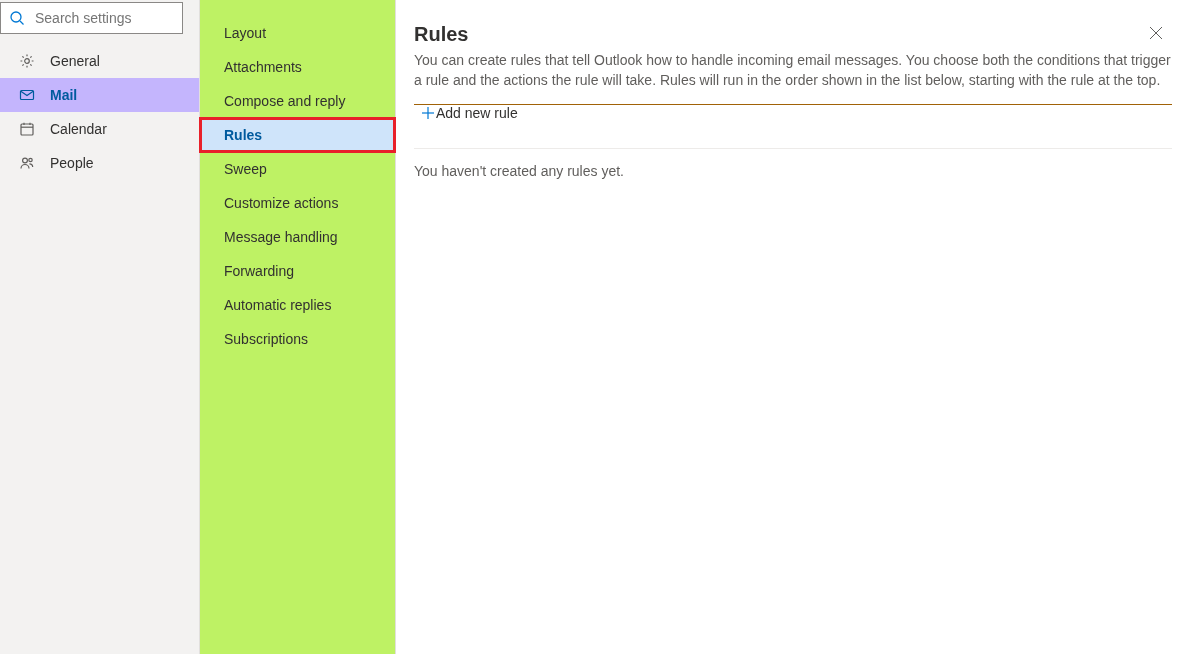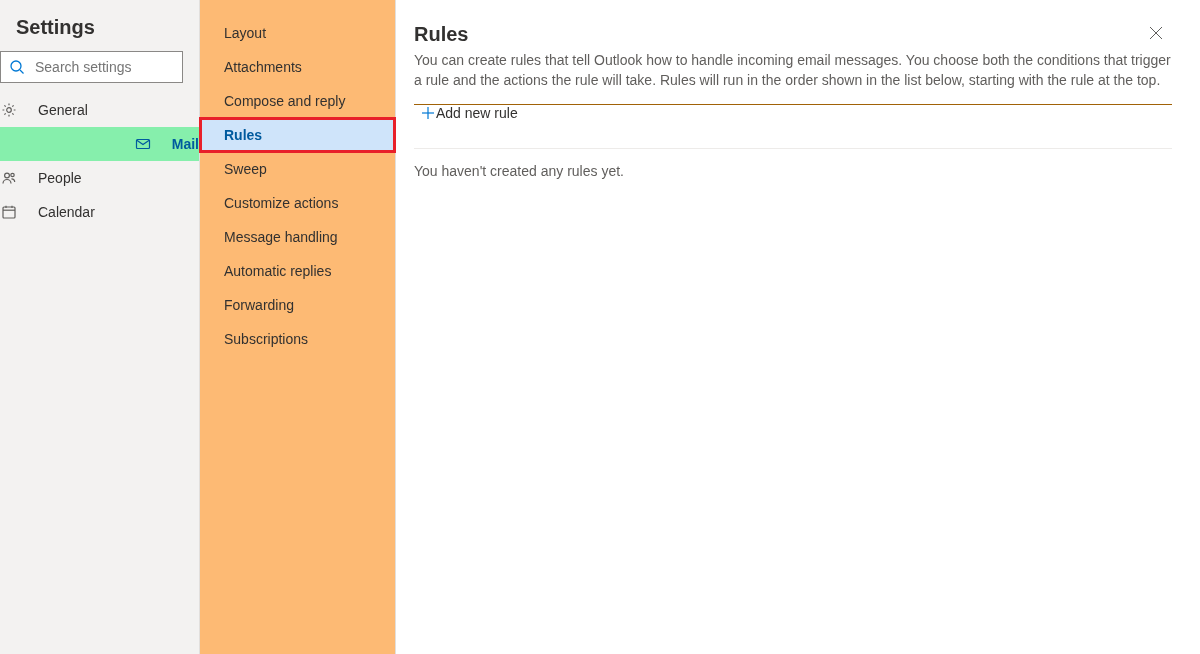--- a/index.html
+++ b/index.html
@@ -42,44 +42,43 @@
     border: none; outline: none;
     width: 100%; height: 100%;
     font-size: 14px;
     background: transparent;
     color: #605e5c;
   }
   .nav-item {
     display: flex;
     align-items: center;
     height: 34px;
-    padding: 0 0;
-    gap: 20px;
+    padding: 0 18px;
+    gap: 14px;
     cursor: pointer;
     color: #323130;
   }
   .nav-item.selected {
-    background: #86efac;
+    background: #c4b5fd;
     color: #005a9e;
     font-weight: 600;
-    justify-content: flex-end;
   }
   .nav-item.selected svg { stroke: #005a9e; }
   .nav-icon { width: 18px; display: flex; justify-content: center; }
   .quick-link {
     padding: 14px 16px 0 52px;
     color: #0078d4;
     font-size: 14px;
     cursor: pointer;
   }
 
   
   .col2 {
     width: 196px;
-    background: #fdba74;
+    background: #bef264;
     border-right: 1px solid #e1dfdd;
     padding-top: 16px;
   }
   .sub-item {
     height: 34px;
     display: flex;
     align-items: center;
     padding: 0 12px 0 24px;
     cursor: pointer;
     color: #323130;
@@ -139,21 +138,20 @@
     padding-top: 14px;
     font-size: 14px;
   }
 </style>
 </head>
 <body>
 
 <div class="layout">
 
   <div class="col1">
-    <div class="col1-header">Settings</div>
 
     <div class="search-box">
       <span class="nav-icon">
         <svg width="16" height="16" viewBox="0 0 16 16" fill="none" stroke="#0078d4" stroke-width="1.3">
           <circle cx="7" cy="7" r="5"></circle>
           <line x1="11" y1="11" x2="14.5" y2="14.5"></line>
         </svg>
       </span>
       <input type="text" placeholder="Search settings" style="">
     </div>
@@ -169,46 +167,46 @@
     </div>
 
     <div class="nav-item selected">
       <span class="nav-icon">
         <svg width="16" height="16" viewBox="0 0 16 16" fill="none" stroke="#005a9e" stroke-width="1.2">
           <rect x="1.5" y="3.5" width="13" height="9" rx="1"></rect>
           <path d="M1.8 4.2 L8 8.5 L14.2 4.2"></path>
         </svg>
       </span>
       <span>Mail</span>
+    </div>
+
+    <div class="nav-item">
+      <span class="nav-icon">
+        <svg width="16" height="16" viewBox="0 0 16 16" fill="none" stroke="#605e5c" stroke-width="1.2">
+          <rect x="2" y="3" width="12" height="11" rx="1"></rect>
+          <line x1="2" y1="6.2" x2="14" y2="6.2"></line>
+          <line x1="5" y1="1.8" x2="5" y2="4"></line>
+          <line x1="11" y1="1.8" x2="11" y2="4"></line>
+        </svg>
+      </span>
+      <span>Calendar</span>
     </div>
 
     <div class="nav-item">
       <span class="nav-icon">
         <svg width="16" height="16" viewBox="0 0 16 16" fill="none" stroke="#605e5c" stroke-width="1.2">
           <circle cx="6" cy="5.5" r="2.4"></circle>
           <path d="M2 13.5c0-2.3 1.8-4 4-4s4 1.7 4 4"></path>
           <circle cx="11.5" cy="5" r="1.7"></circle>
           <path d="M10.4 8.8c1.9 0 3.3 1.4 3.3 3.2"></path>
         </svg>
       </span>
       <span>People</span>
     </div>
 
-    <div class="nav-item">
-      <span class="nav-icon">
-        <svg width="16" height="16" viewBox="0 0 16 16" fill="none" stroke="#605e5c" stroke-width="1.2">
-          <rect x="2" y="3" width="12" height="11" rx="1"></rect>
-          <line x1="2" y1="6.2" x2="14" y2="6.2"></line>
-          <line x1="5" y1="1.8" x2="5" y2="4"></line>
-          <line x1="11" y1="1.8" x2="11" y2="4"></line>
-        </svg>
-      </span>
-      <span>Calendar</span>
-    </div>
-
   </div>
 
   <div class="col2">
     <div class="sub-item">
         <span>Layout</span>
       </div>
     <div class="sub-item">
         <span>Attachments</span>
       </div>
     <div class="sub-item">
@@ -220,24 +218,24 @@
     <div class="sub-item">
         <span>Sweep</span>
       </div>
     <div class="sub-item">
         <span>Customize actions</span>
       </div>
     <div class="sub-item">
         <span>Message handling</span>
       </div>
     <div class="sub-item">
+        <span>Forwarding</span>
+      </div>
+    <div class="sub-item">
         <span>Automatic replies</span>
-      </div>
-    <div class="sub-item">
-        <span>Forwarding</span>
       </div>
     <div class="sub-item">
         <span>Subscriptions</span>
       </div>
   </div>
 
   <div class="main">
     <div class="main-header">
       <div class="main-title">Rules</div>
       <div class="close-btn">

